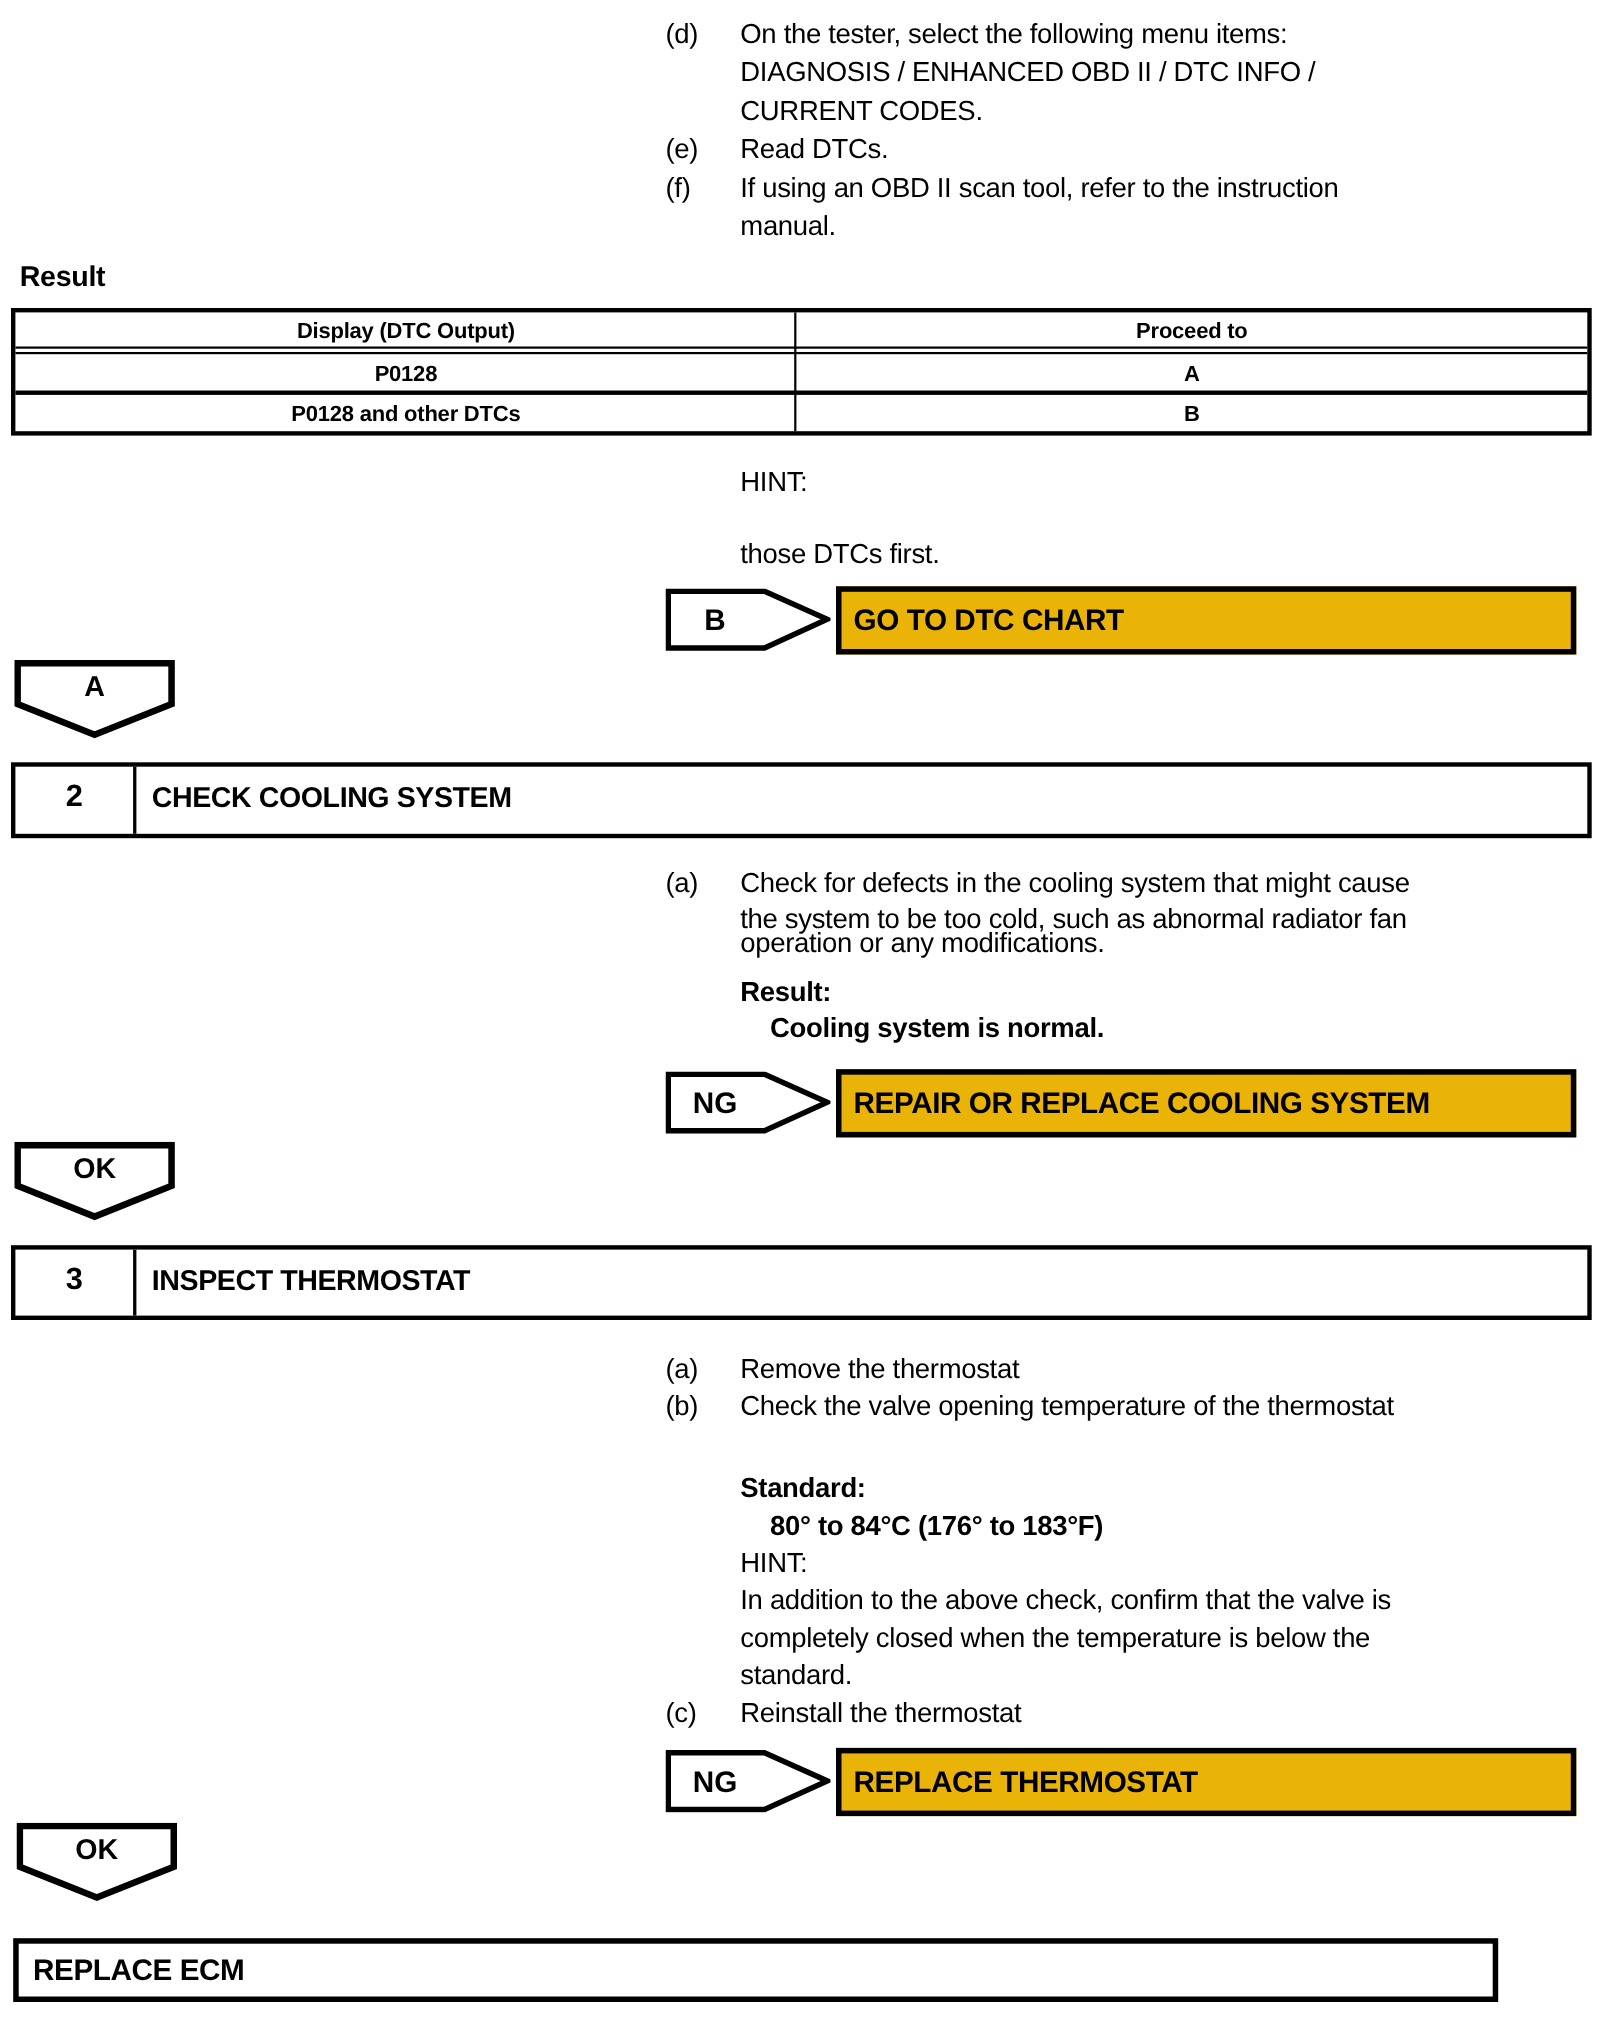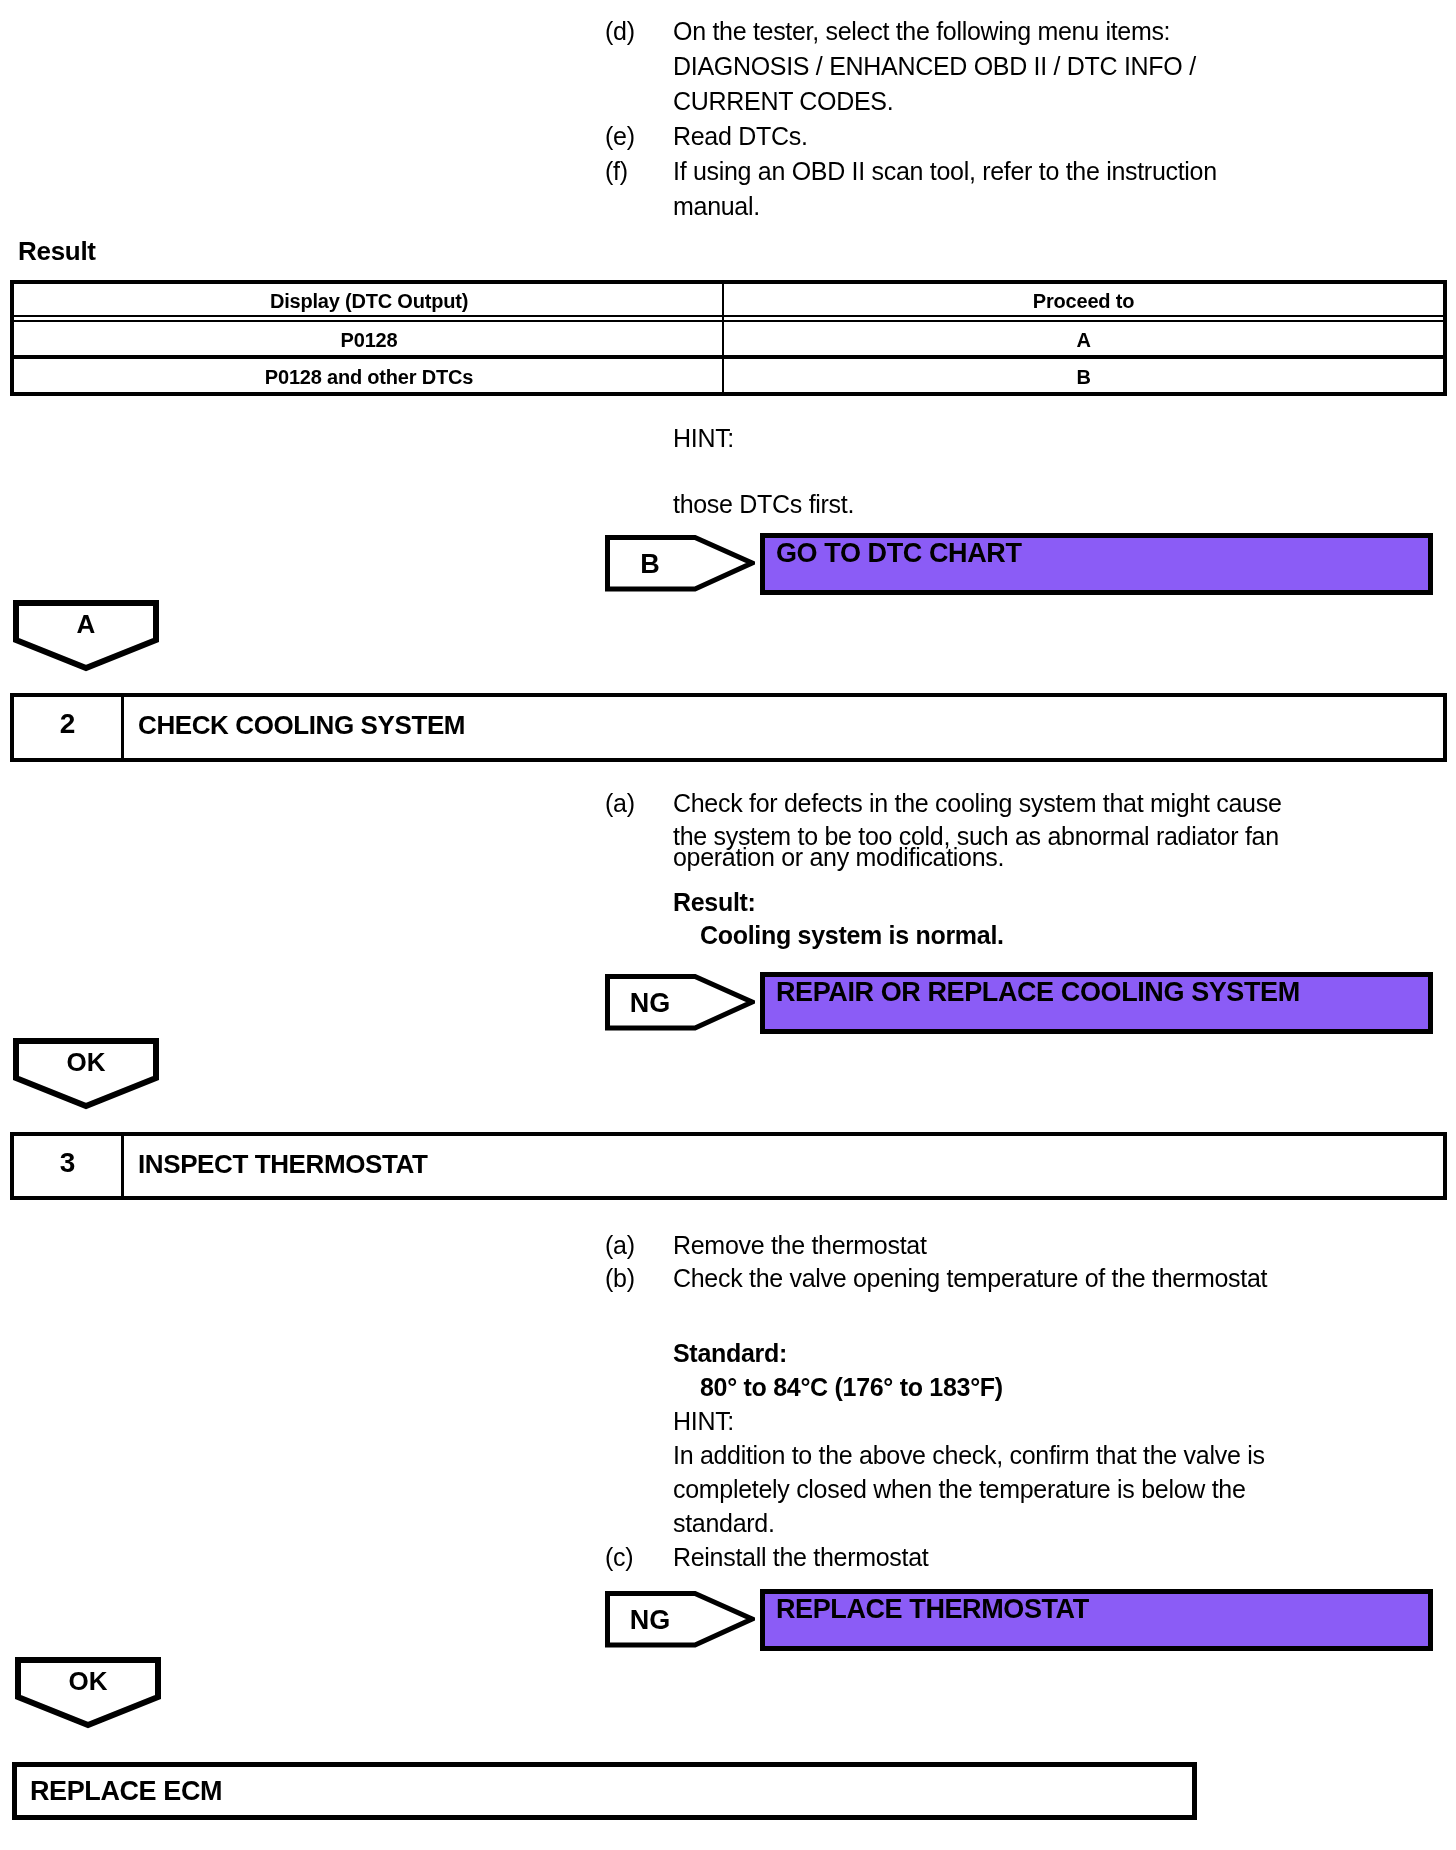--- a/index.html
+++ b/index.html
@@ -78,27 +78,27 @@
     left: 0; top: 16px; width: 90px;
     text-align: center;
     font-weight: bold;
     font-size: 27px;
   }
   .action-box {
     position: absolute;
     left: 155px; top: 0;
     width: 673px; height: 62px;
     border: 5px solid #000;
-    display: flex; align-items: flex-start;
+    display: flex; align-items: center;
     padding-left: 11px;
     font-weight: bold;
     font-size: 27px;
     letter-spacing: -0.4px;
     white-space: nowrap;
-    background: #8b5cf6;
+    background: #eab308;
   }
   
   .connector { position: absolute; width: 146px; height: 72px; }
   .connector svg { display: block; }
   .connector polygon { fill: #fff; stroke: #000; stroke-width: 6; }
   .connector-label {
     position: absolute;
     left: 0; top: 9px; width: 146px;
     text-align: center;
     font-weight: bold;
@@ -126,21 +126,21 @@
     padding: 13px 0 0 14px;
     font-weight: bold;
     font-size: 26px;
     letter-spacing: -0.4px;
     white-space: nowrap;
   }
   
   .ecm-box {
     position: absolute;
     left: 12px; top: 1762px;
-    width: 1185px; height: 58px;
+    width: 1350px; height: 58px;
     border: 5px solid #000;
     display: flex; align-items: center;
     padding-left: 13px;
     font-weight: bold;
     font-size: 27px;
     letter-spacing: -0.4px;
     background: #fff;
   }
 </style>
 </head>

